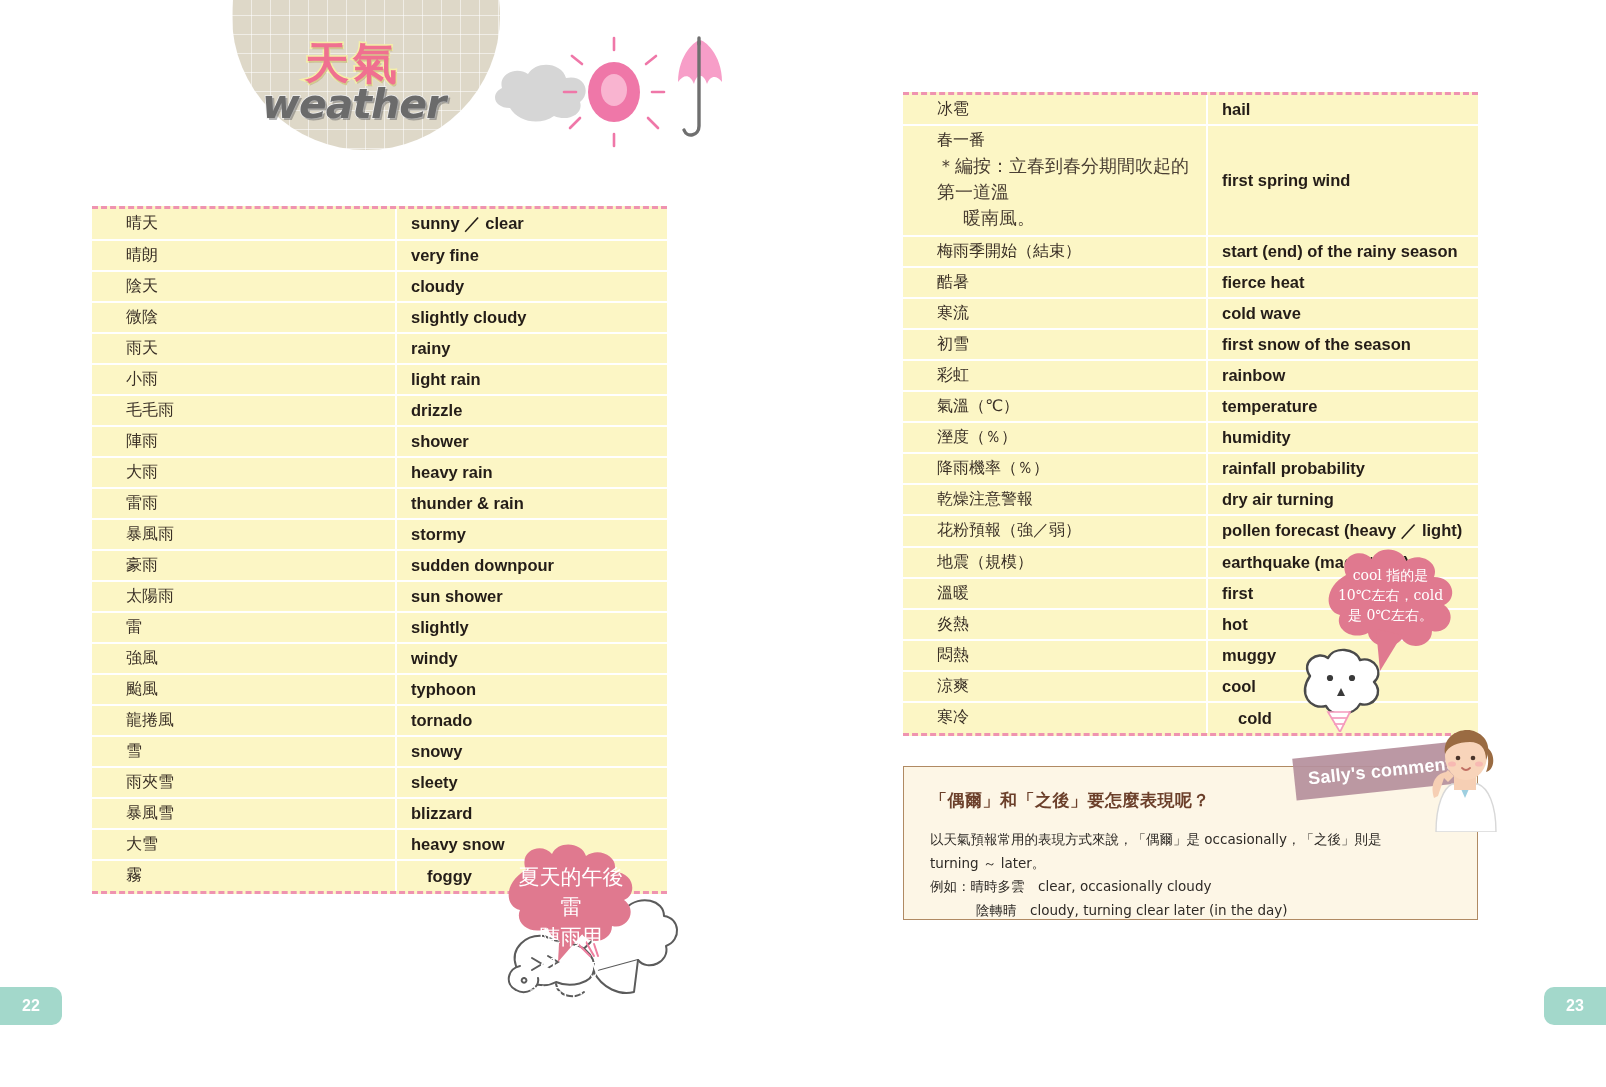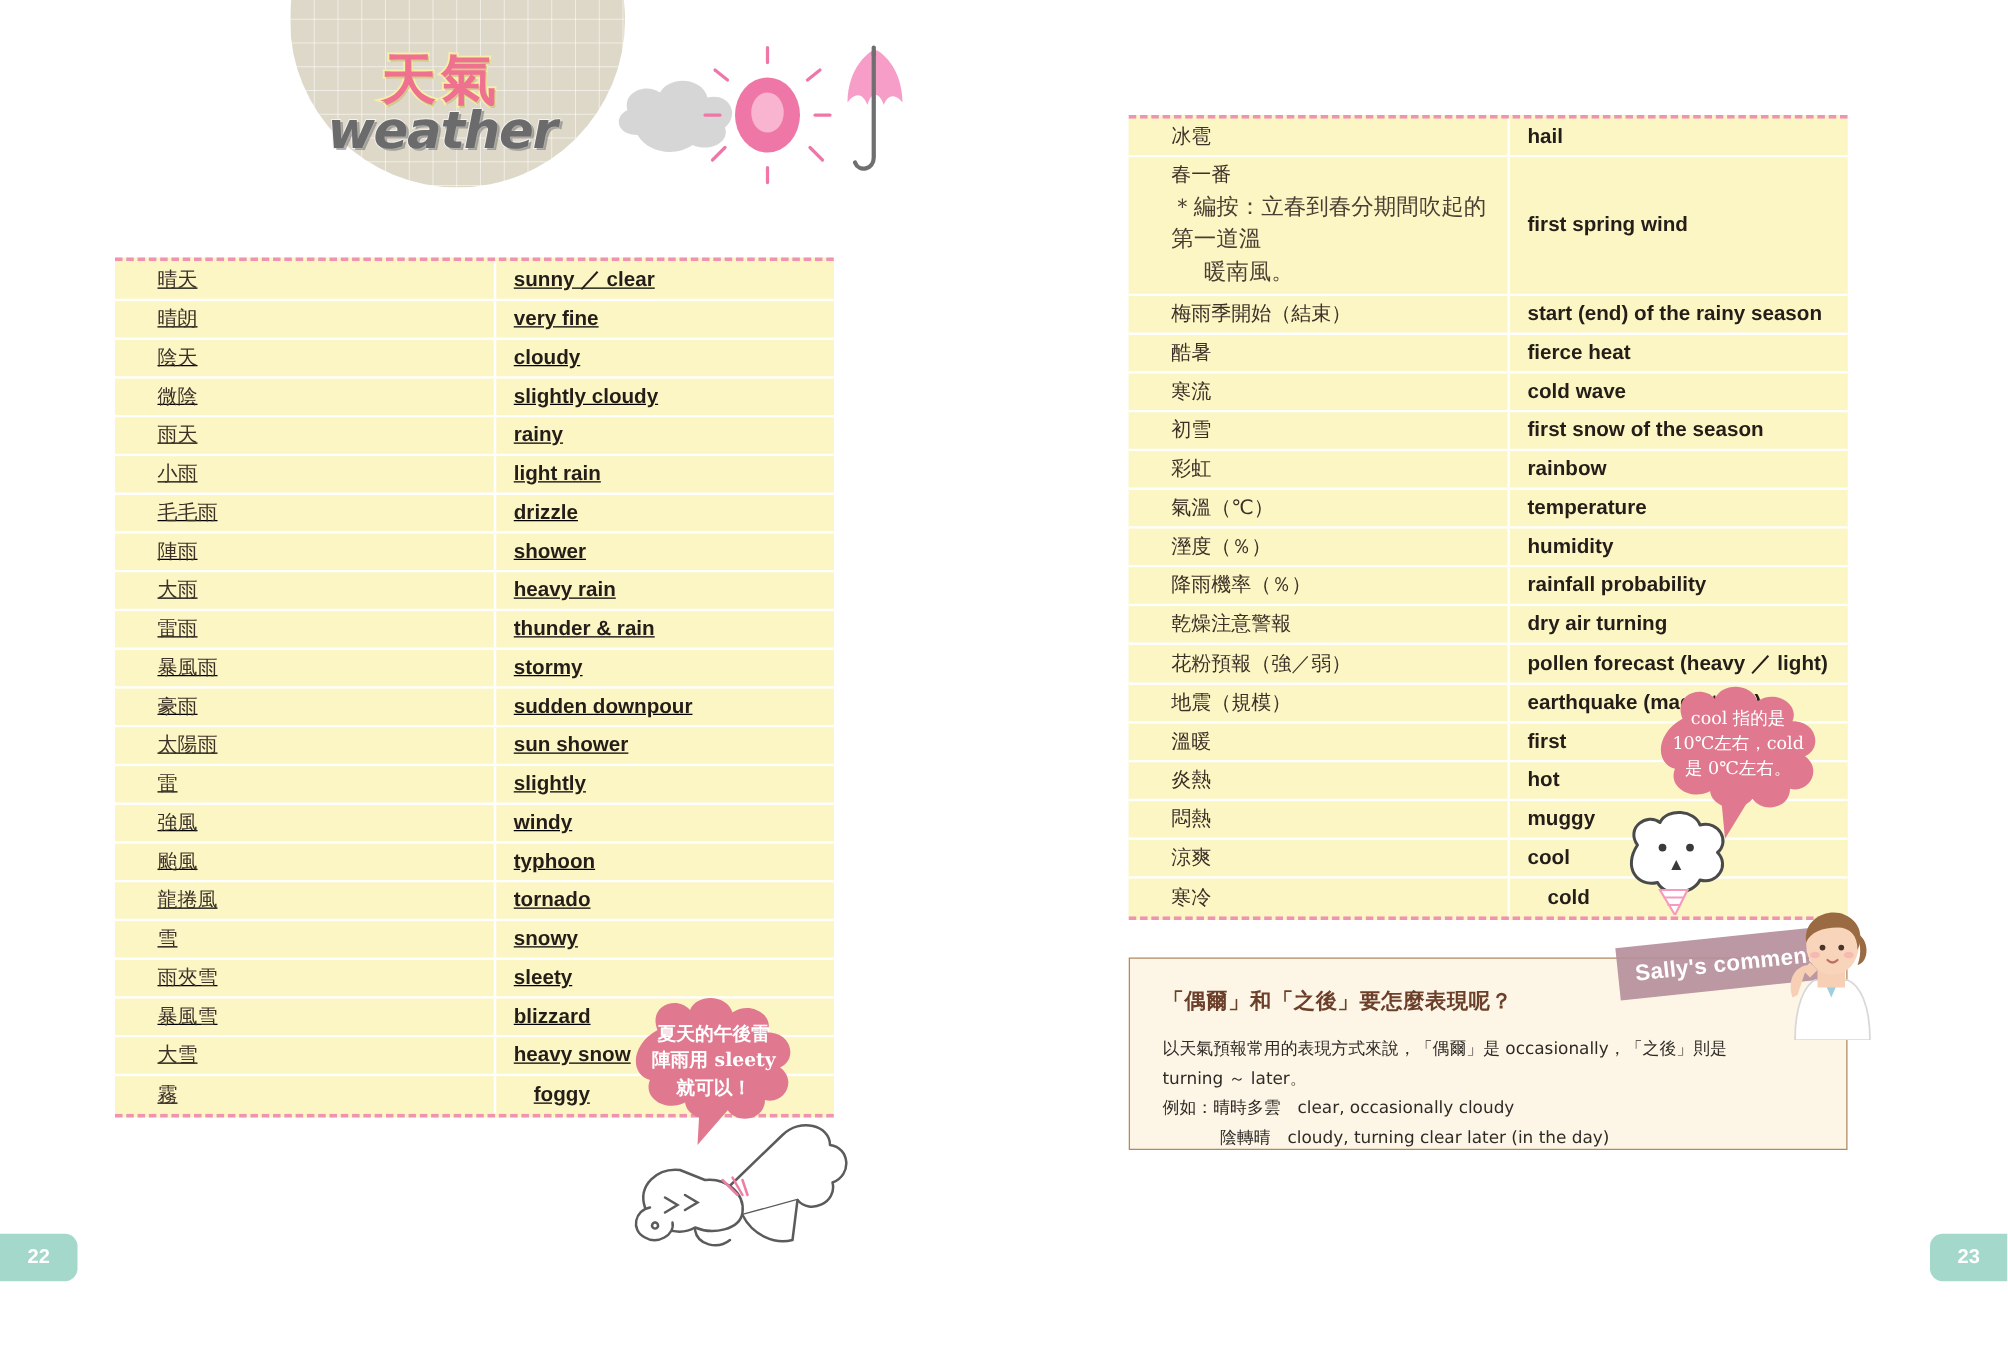--- a/index.html
+++ b/index.html
@@ -73,21 +73,21 @@
   }
 
   
   .vocab-table {
     position: absolute;
     border-top: 3px dashed #ef93b0;
     border-bottom: 3px dashed #ef93b0;
     background: #fcf6c5;
     box-sizing: border-box;
   }
-  #table-left  { left: 92px;  top: 206px; width: 575px; text-decoration: underline; }
+  #table-left  { left: 92px;  top: 206px; width: 575px; }
   #table-right { left: 903px; top: 92px;  width: 575px; }
 
   .v-row {
     display: flex;
     align-items: center;
     background: #fcf6c5;
     border-bottom: 2px solid #ffffff;
     box-sizing: border-box;
     min-height: 30px;
   }
@@ -98,21 +98,21 @@
     flex: 0 0 305px;
     padding: 4px 0 4px 34px;
     box-sizing: border-box;
     font-family: "DejaVu Sans", sans-serif;
     font-size: 16px;
     color: #3b3127;
     border-right: 2px solid #ffffff;
     align-self: stretch;
     display: flex;
     flex-direction: column;
-    justify-content: flex-end;
+    justify-content: flex-start;
   }
   .v-en {
     flex: 1;
     padding: 4px 0 4px 14px;
     box-sizing: border-box;
     font-family: "Liberation Sans", sans-serif;
     font-size: 16.5px;
     font-weight: bold;
     color: #241d18;
   }
@@ -131,23 +131,22 @@
     color: #fff;
     font-family: "DejaVu Serif", serif;
     text-align: center;
     line-height: 1.42;
     z-index: 6;
   }
   .bubble .bub-svg { position: absolute; left: 0; top: 0; z-index: -1; }
   .bubble .bub-text { position: relative; }
 
   #bubble-left {
-    left: 498px; top: 794px; width: 146px; height: 105px;
-    font-size: 15px;
-    font-weight: bold;
+    left: 498px; top: 840px; width: 146px; height: 105px;
+    font-size: 21px;
   }
   #bubble-left .bub-text { padding: 23px 16px 0; }
 
   #bubble-right {
     left: 1318px; top: 545px; width: 145px; height: 105px;
     font-size: 14px;
   }
   #bubble-right .bub-text { padding: 21px 14px 0; }
 
   

